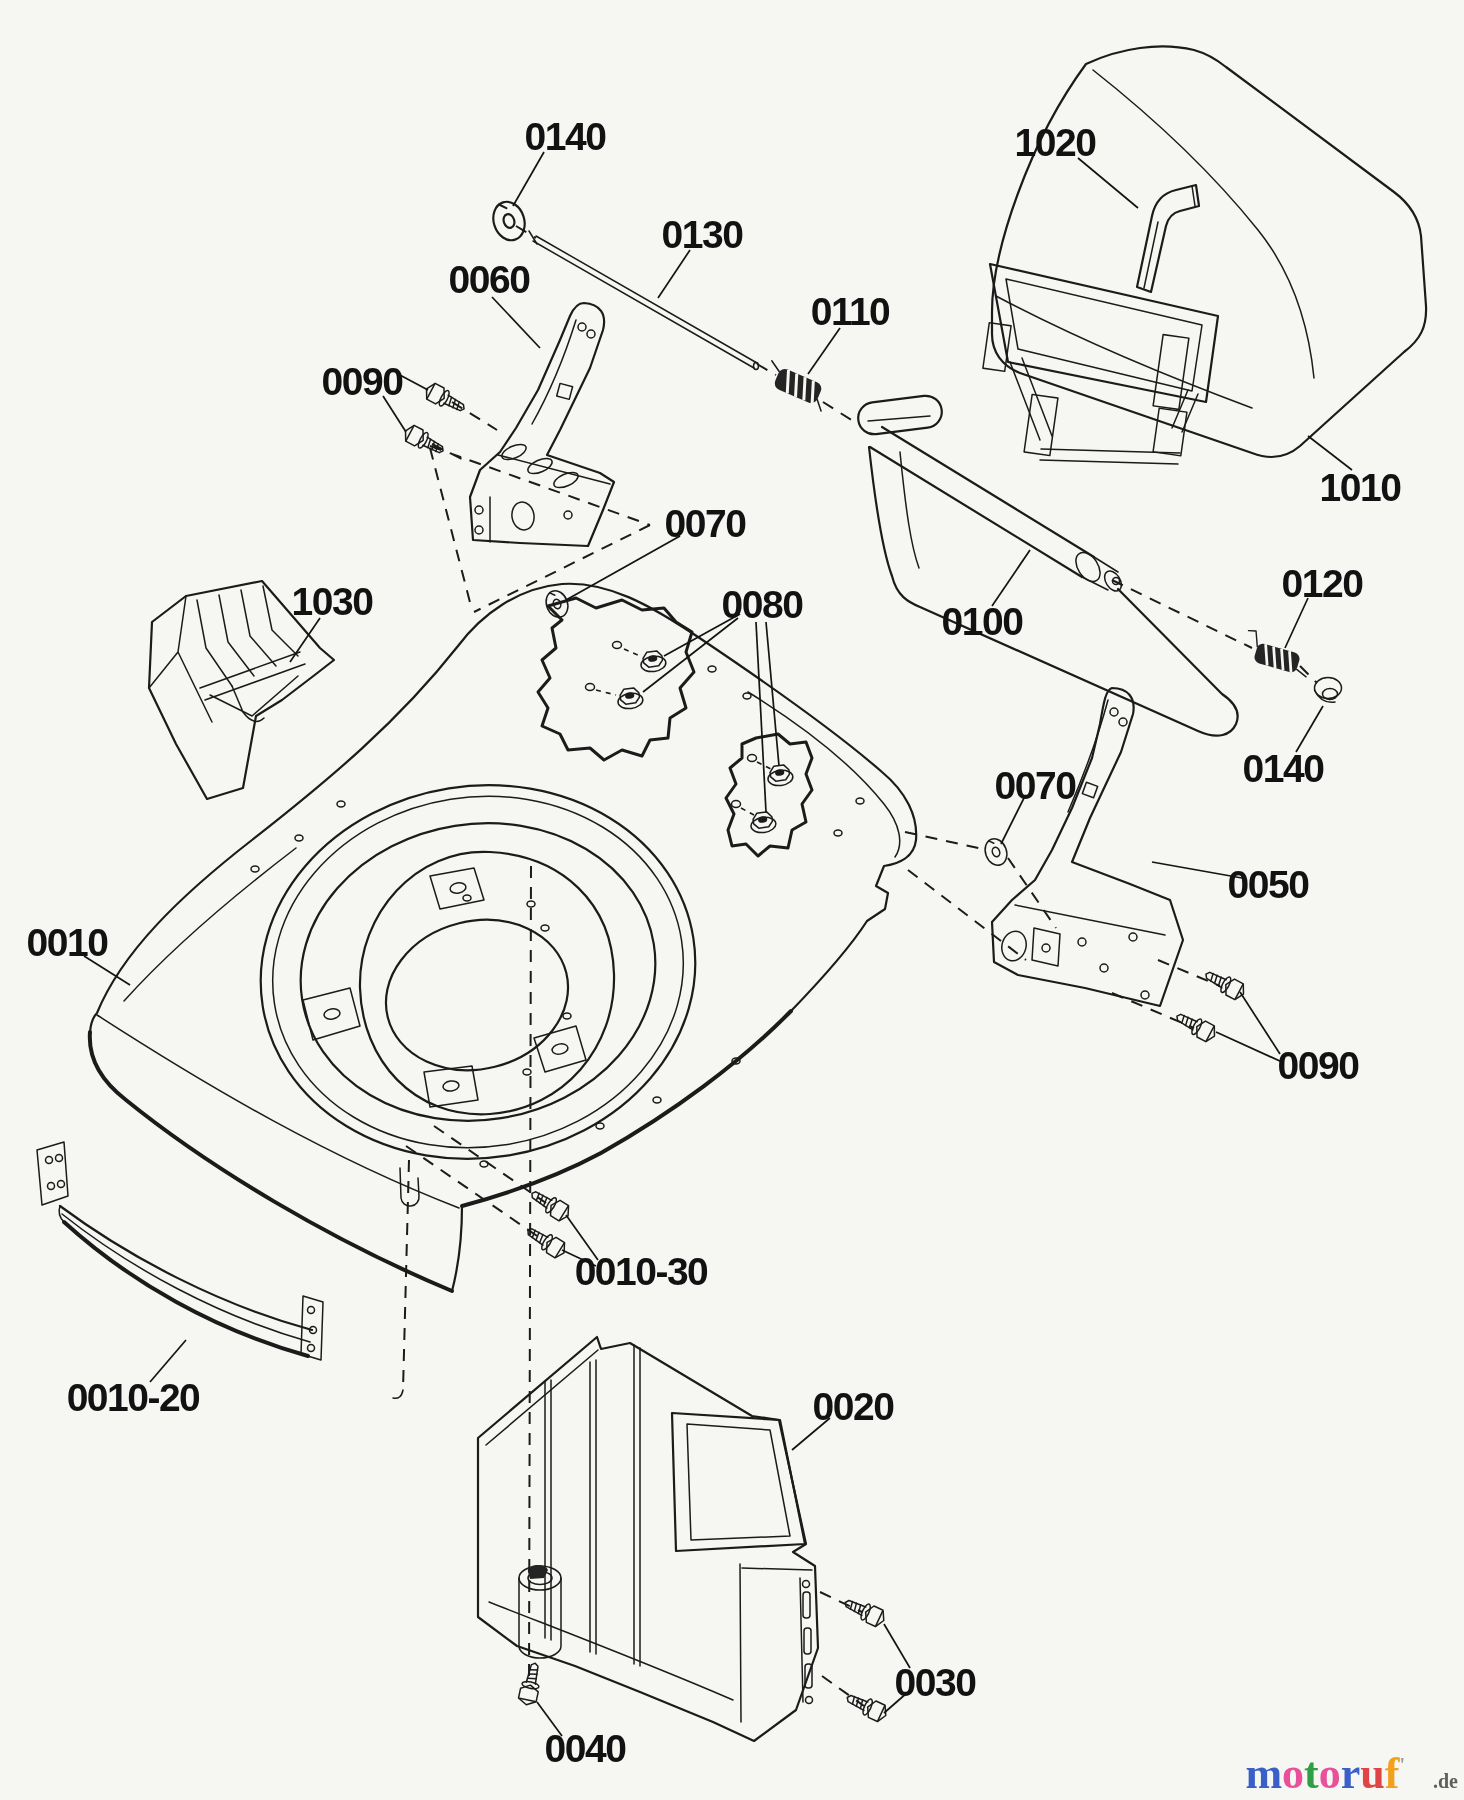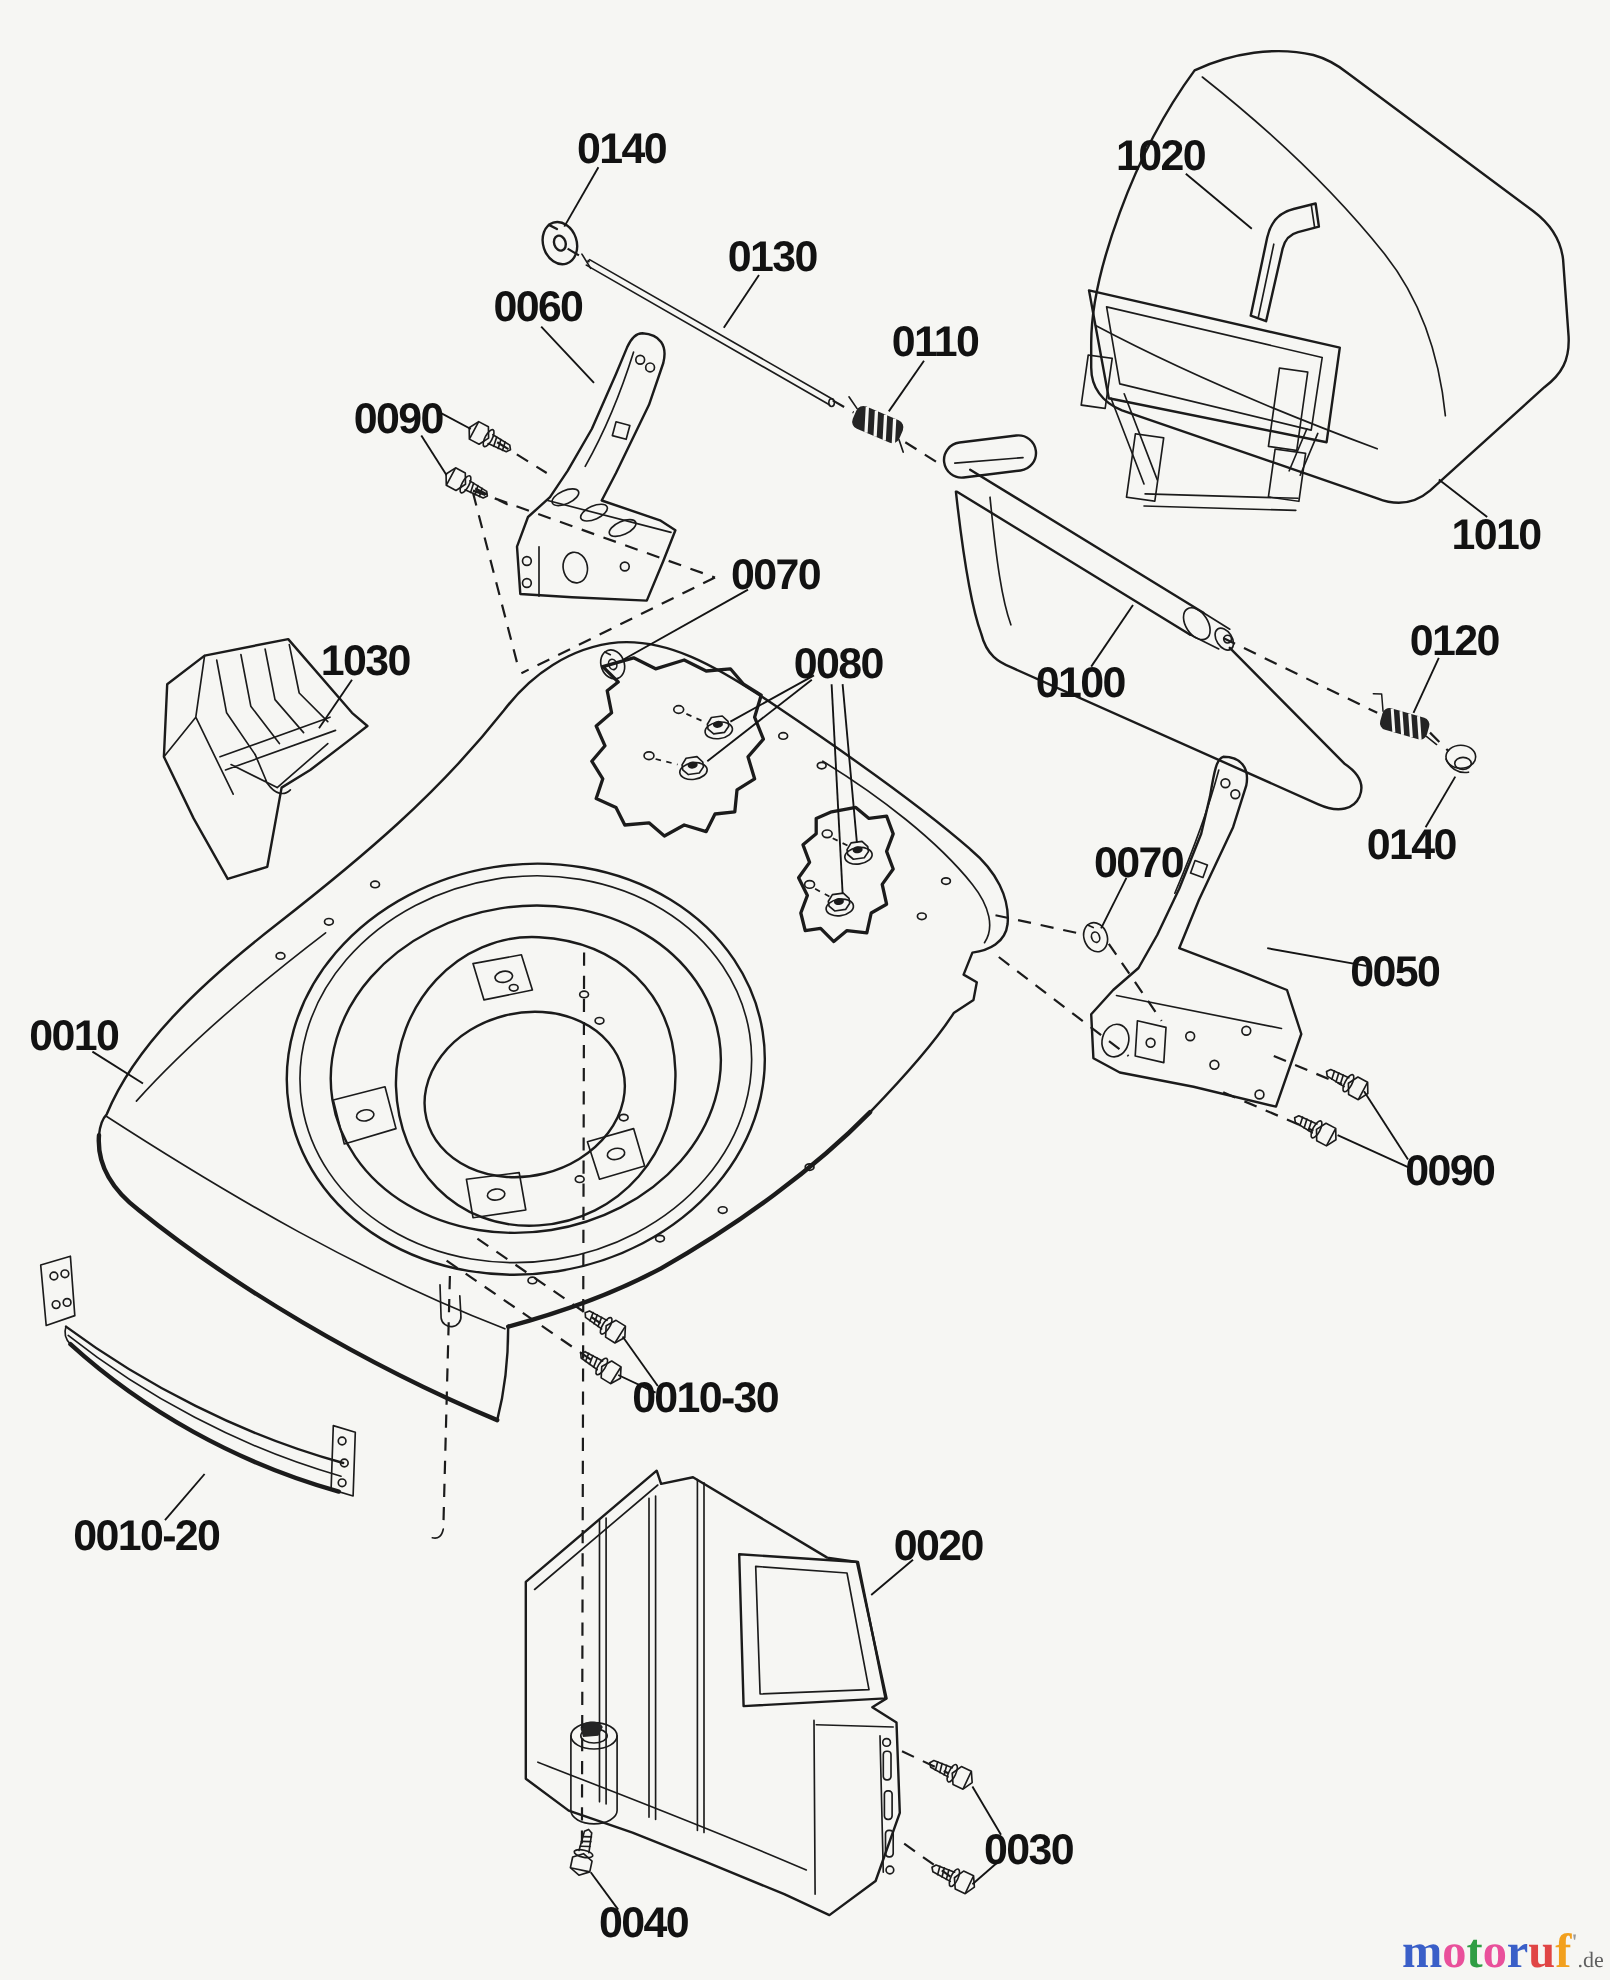--- a/index.html
+++ b/index.html
@@ -11,21 +11,21 @@
   .ln-thick{stroke:#1b1b1b;stroke-width:4;fill:none;stroke-linejoin:round;stroke-linecap:round;}
   .jag{stroke:#1b1b1b;stroke-width:3;fill:none;stroke-linejoin:round;}
   .dash{stroke:#1b1b1b;stroke-width:2;fill:none;stroke-dasharray:12 9;stroke-linecap:butt;}
   .dashmini{stroke:#1b1b1b;stroke-width:1.6;fill:none;stroke-dasharray:5 5;}
   .hole{stroke:#1b1b1b;stroke-width:1.5;fill:none;}
   .plabel{font:700 39px "Liberation Sans",sans-serif;letter-spacing:-1.5px;fill:#121212;}
   .leader{stroke:#141414;stroke-width:1.7;fill:none;}
   .logo{position:absolute;right:6px;bottom:4px;font-family:"Liberation Serif",serif;
         font-weight:700;font-size:44px;line-height:1;user-select:none;}
   .logo .tick{font-size:20px;vertical-align:16px;}
-  .logo .suffix{font-size:20px;font-weight:400;}
+  .logo .suffix{font-size:20px;font-weight:700;margin-left:28px;}
 </style>
 </head>
 <body>
 
 <div class="stage">
 <svg viewBox="0 0 1464 1800" width="1464" height="1800">
   <defs>
     <g id="bolt">
       <path class="ln-thin" d="M -13,0 L -8,-9 L 2,-9 L 7,0 L 2,9 L -8,9 Z"></path>
       <line class="ln-thin" x1="-8" y1="-8" x2="-8" y2="8"></line>

